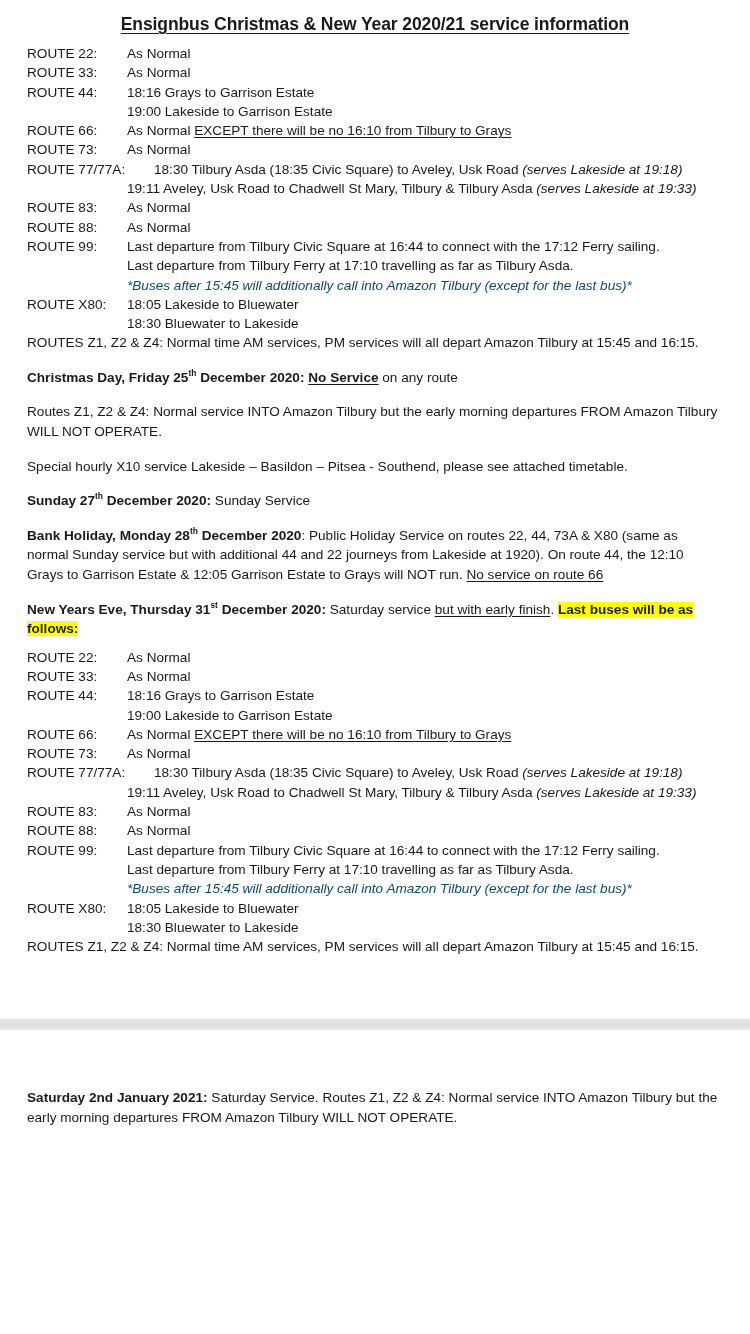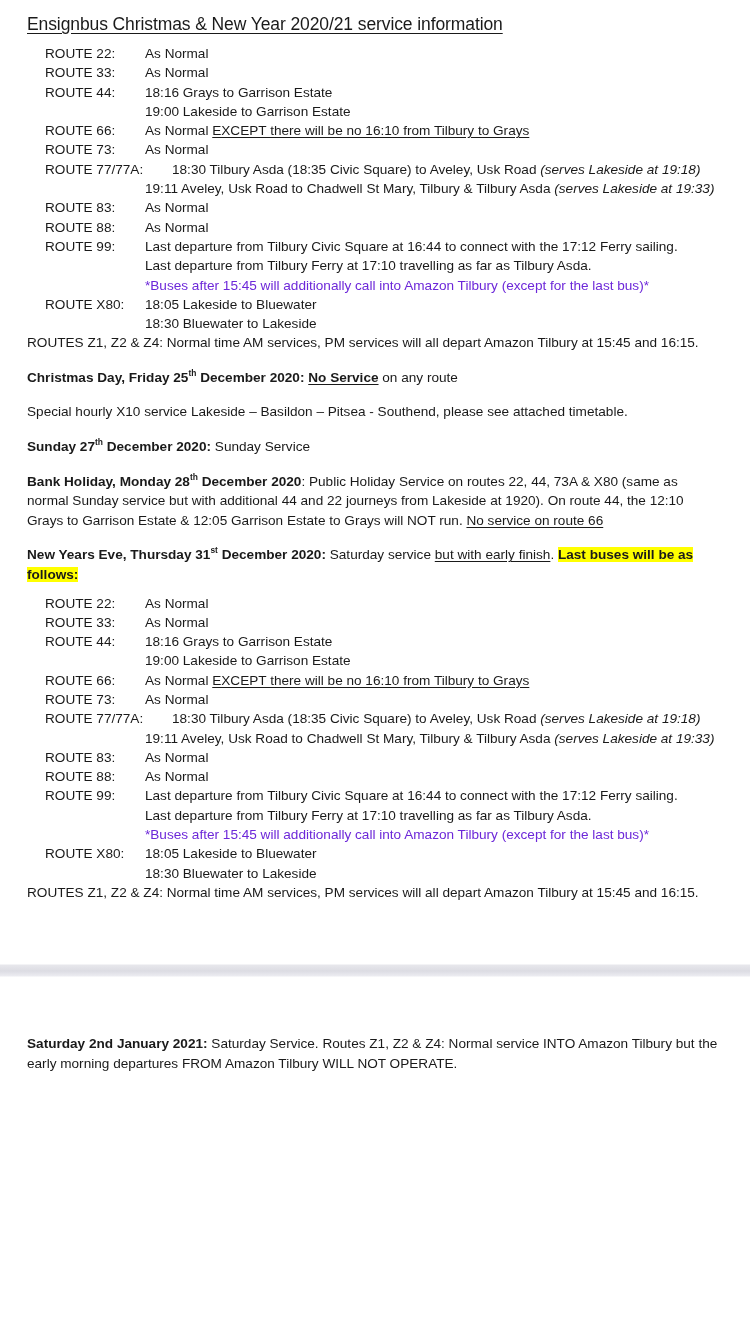--- a/index.html
+++ b/index.html
@@ -7,21 +7,22 @@
   body {
     width:750px; height:1334px;
     background:#ffffff;
     font-family:"Liberation Sans", sans-serif;
     color:#1a1a1a;
     overflow:hidden;
   }
   .page { position:relative; width:750px; }
   .sheet { padding:0 27px; }
   .title {
-    font-weight:normal;
+    text-align:center;
+    font-weight:bold;
     font-size:17.5px;
     text-decoration:underline;
     text-underline-offset:3px;
     margin:14px 0 0 0;
     letter-spacing:-0.1px;
   }
   .para {
     font-size:13.6px;
     line-height:19.6px;
     margin:15px 0 0 0;
@@ -31,27 +32,26 @@
   .i { font-style:italic; }
   .hl { background:#ffff00; }
   sup { font-size:0.62em; vertical-align:super; line-height:0; }
 
   .routes { margin-top:9px; }
   .route-row {
     display:flex;
     font-size:13.6px;
     line-height:19.3px;
     align-items:flex-start;
-    margin-left:18px;
   }
   .route-label { width:100px; flex:0 0 100px; white-space:nowrap; }
   .route-label.wide { width:127px; flex:0 0 127px; }
   .route-detail { flex:1 1 auto; }
   .route-row.cont .route-label { visibility:hidden; }
-  .red { color:#6d28d9; }
+  .red { color:#0c4a6e;font-style:italic; }
   .fullrow { font-size:13.6px; line-height:19.3px; }
 
   .page-break {
     height:24px;
     background:linear-gradient(to bottom,#ffffff 0,#ffffff 6px,#e7e7ec 7px,#dcdce3 13px,#ececf1 18px,#ffffff 19px,#ffffff 100%);
     margin-top:56px;
   }
   .page2 { padding:0 27px; }
   .page2 .para:first-child { margin-top:52px; }
 </style>
@@ -131,20 +131,21 @@
       </div>
 
     <p class="para">
       <span class="lead"><span>Christmas Day, Friday 25</span><sup>th</sup>
       <span>December 2020:</span></span>
       <span class="u lead">No Service</span>
       <span>on any route</span>
     </p>
 
 
+    <p class="para">Routes Z1, Z2 &amp; Z4:  Normal service INTO Amazon Tilbury but the early morning departures FROM Amazon Tilbury WILL NOT OPERATE.</p>
 
     <p class="para">Special hourly X10 service Lakeside – Basildon – Pitsea - Southend, please see attached timetable.</p>
 
     <p class="para">
       <span class="lead"><span>Sunday 27</span><sup>th</sup>
       <span>December 2020:</span></span>
       <span>Sunday Service</span>
     </p>
 
     <p class="para">

